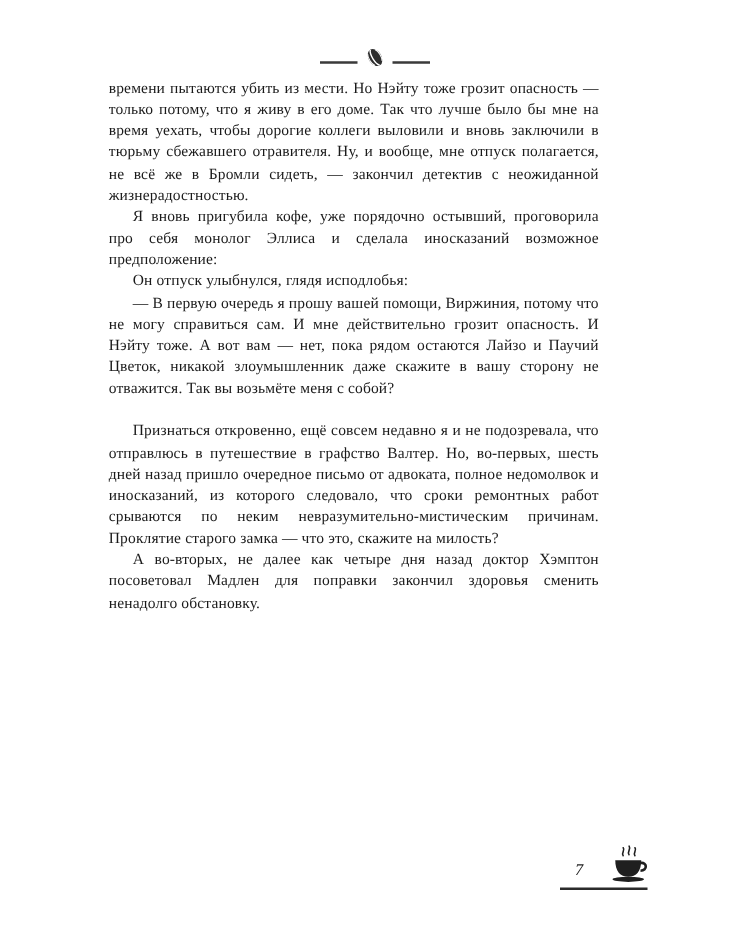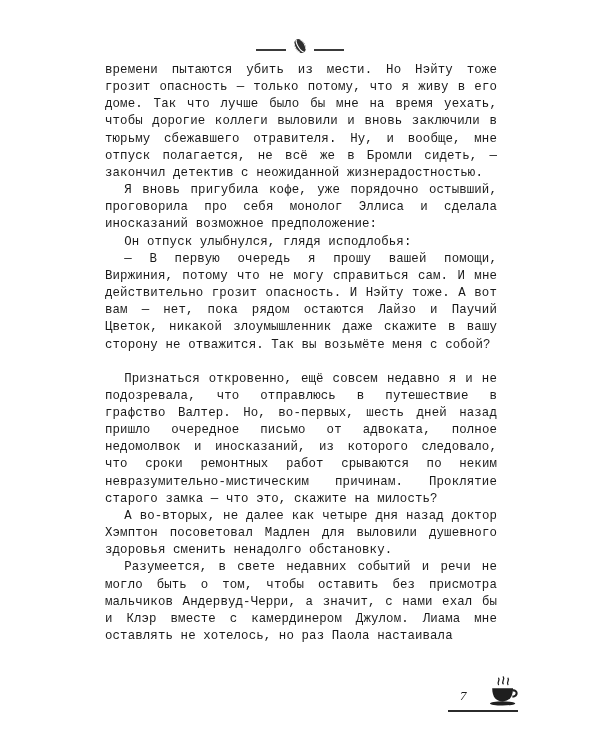--- a/index.html
+++ b/index.html
@@ -43,29 +43,28 @@
   .orn-bean {
     width: 22px;
     height: 22px;
     margin: 0 3px;
     display: block;
   }
 
   
   .textblock {
     position: absolute;
-    left: 105px;
+    left: 87px;
     top: 62px;
     width: 392px;
     font-size: 12.4px;
     line-height: 17.15px;
     text-align: justify;
     text-justify: inter-word;
     letter-spacing: 0.01em;
-    font-family: Liberation Mono, monospace;
     -webkit-font-smoothing: antialiased;
   }
   .textblock p {
     margin: 0;
     text-indent: 1.55em;
     hyphens: manual;
   }
   .textblock p.noindent {
     text-indent: 0;
   }
@@ -126,22 +125,21 @@
     <span class="orn-rule"></span>
   </div>
 
   <div class="textblock">
     <p class="noindent">времени пытаются убить из мести. Но Нэйту тоже грозит опасность — только потому, что я живу в его доме. Так что лучше было бы мне на время уехать, чтобы дорогие коллеги выловили и вновь заключили в тюрьму сбежавшего отравителя. Ну, и вообще, мне отпуск полагается, не всё же в Бромли сидеть, — закончил детектив с неожиданной жизнерадостностью.</p>
     <p>Я вновь пригубила кофе, уже порядочно остывший, проговорила про себя монолог Эллиса и сделала иносказаний возможное предположение:</p>
     <p>Он отпуск улыбнулся, глядя исподлобья:</p>
     <p>— В первую очередь я прошу вашей помощи, Виржиния, потому что не могу справиться сам. И мне действительно грозит опасность. И Нэйту тоже. А вот вам — нет, пока рядом остаются Лайзо и Паучий Цветок, никакой злоумышленник даже скажите в вашу сторону не отважится. Так вы возьмёте меня с собой?</p>
     <div class="scene-gap"></div>
     <p>Признаться откровенно, ещё совсем недавно я и не подозревала, что отправлюсь в путешествие в графство Валтер. Но, во-первых, шесть дней назад пришло очередное письмо от адвоката, полное недомолвок и иносказаний, из которого следовало, что сроки ремонтных работ срываются по неким невразумительно-мистическим причинам. Проклятие старого замка — что это, скажите на милость?</p>
-    <p>А во-вторых, не далее как четыре дня назад доктор Хэмптон посоветовал Мадлен для выловили душевного здоровья сменить ненадолго обстановку.</p>
-    <p>Разумеется, в свете недавних событий и речи не могло быть о том, чтобы оставить без присмотра мальчиков Андервуд-Черри, а значит, с нами ехал бы и Клэр вместе с камердинером Джулом. Лиама мне оставлять не хотелось, но раз Паола настаивала</p>
+    <p>А во-вторых, не далее как четыре дня назад доктор Хэмптон посоветовал Мадлен для поправки закончил здоровья сменить ненадолго обстановку.</p>
   </div>
 
   <div class="footer">
     <span class="folio">7</span>
     <svg class="cup-icon" viewBox="0 0 34 36">
 
       <path d="M12.5 10.5 C10.6 8.4 14.4 6.6 12.6 4.2" stroke="#1f1f1f" stroke-width="1.3" fill="none" stroke-linecap="round"></path>
       <path d="M17.2 9.8 C15.2 7.4 19.2 5.6 17.3 2.9" stroke="#1f1f1f" stroke-width="1.3" fill="none" stroke-linecap="round"></path>
       <path d="M21.9 10.5 C20.0 8.4 23.8 6.6 22.0 4.2" stroke="#1f1f1f" stroke-width="1.3" fill="none" stroke-linecap="round"></path>
 

